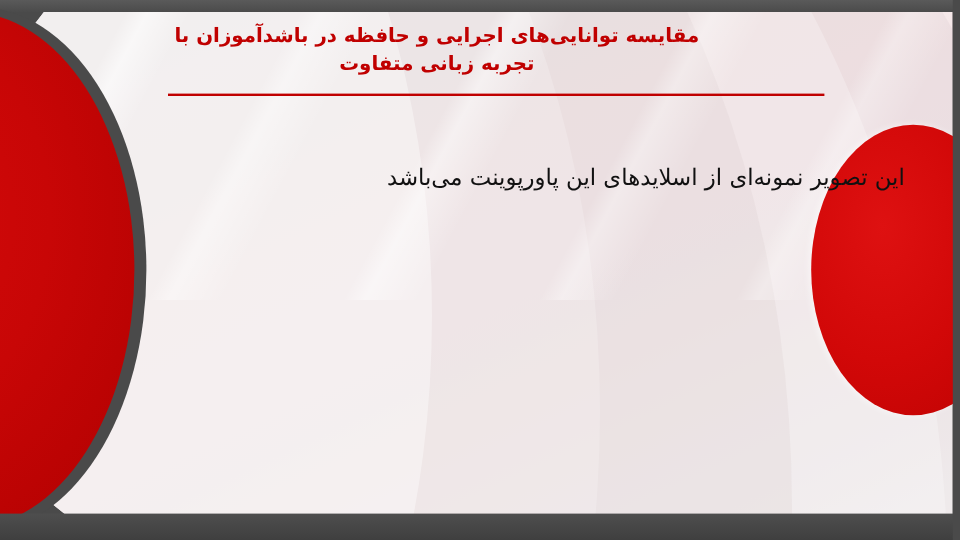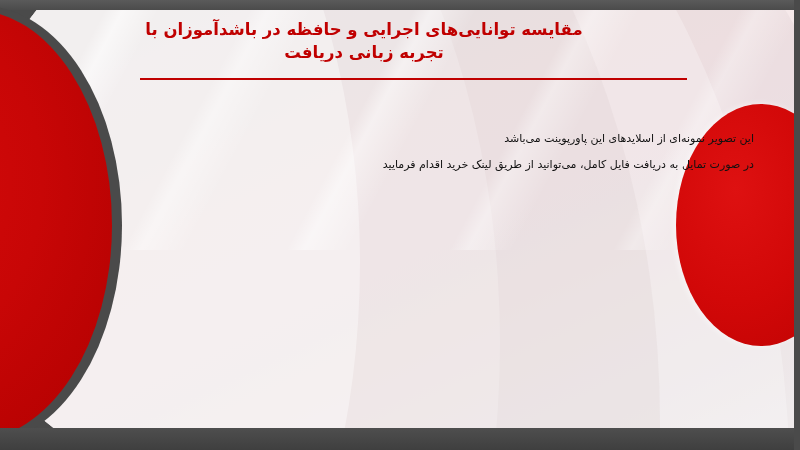--- a/index.html
+++ b/index.html
@@ -176,21 +176,21 @@
   }
 
   .body-block {
     position: absolute;
     left: 0;
     top: 116px;
     width: 740px;
     direction: rtl;
     text-align: right;
     color: #111111;
-    font-size: 11px;
+    font-size: 19px;
     line-height: 2.35;
   }
   .body-line {
     display: block;
     white-space: nowrap;
   }
 </style>
 </head>
 <body>
 
@@ -213,28 +213,27 @@
 
   <div class="right-orb"></div>
 
   <div class="left-orb-rim"></div>
   <div class="left-orb"></div>
 
   <div class="content">
 
     <div class="title">
       <span>مقایسه توانایی‌های اجرایی و حافظه در باشد‌آموزان با</span><br>
-      <span>تجربه زبانی دریافت</span>
+      <span>تجربه زبانی متفاوت</span>
     </div>
 
     <div class="title-rule"></div>
 
     <div class="body-block">
       <span class="body-line">این تصویر نمونه‌ای از اسلایدهای این پاورپوینت می‌باشد</span>
-      <span class="body-line">در صورت تمایل به دریافت فایل کامل، می‌توانید از طریق لینک خرید اقدام فرمایید</span>
     </div>
 
   </div>
 
   <div class="frame-bottom"></div>
   <div class="frame-right"></div>
 
 </div>
 
 </body></html>

